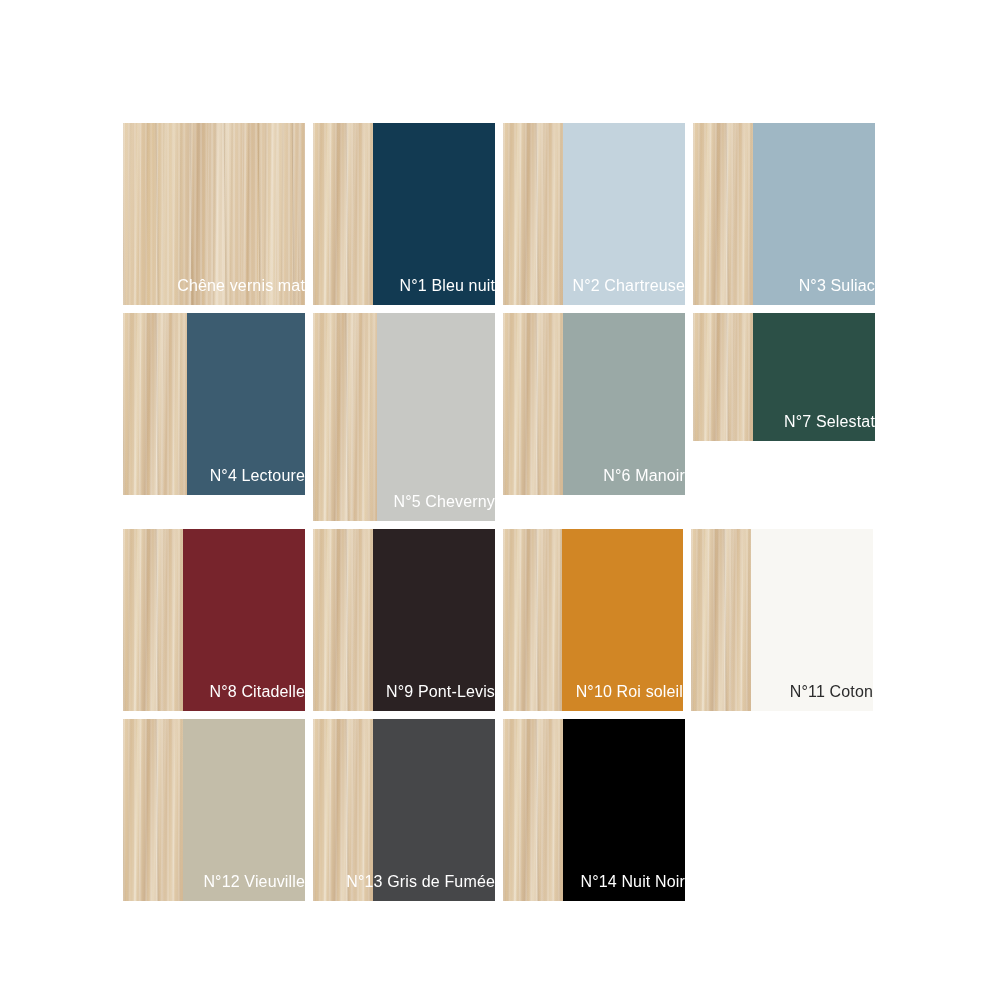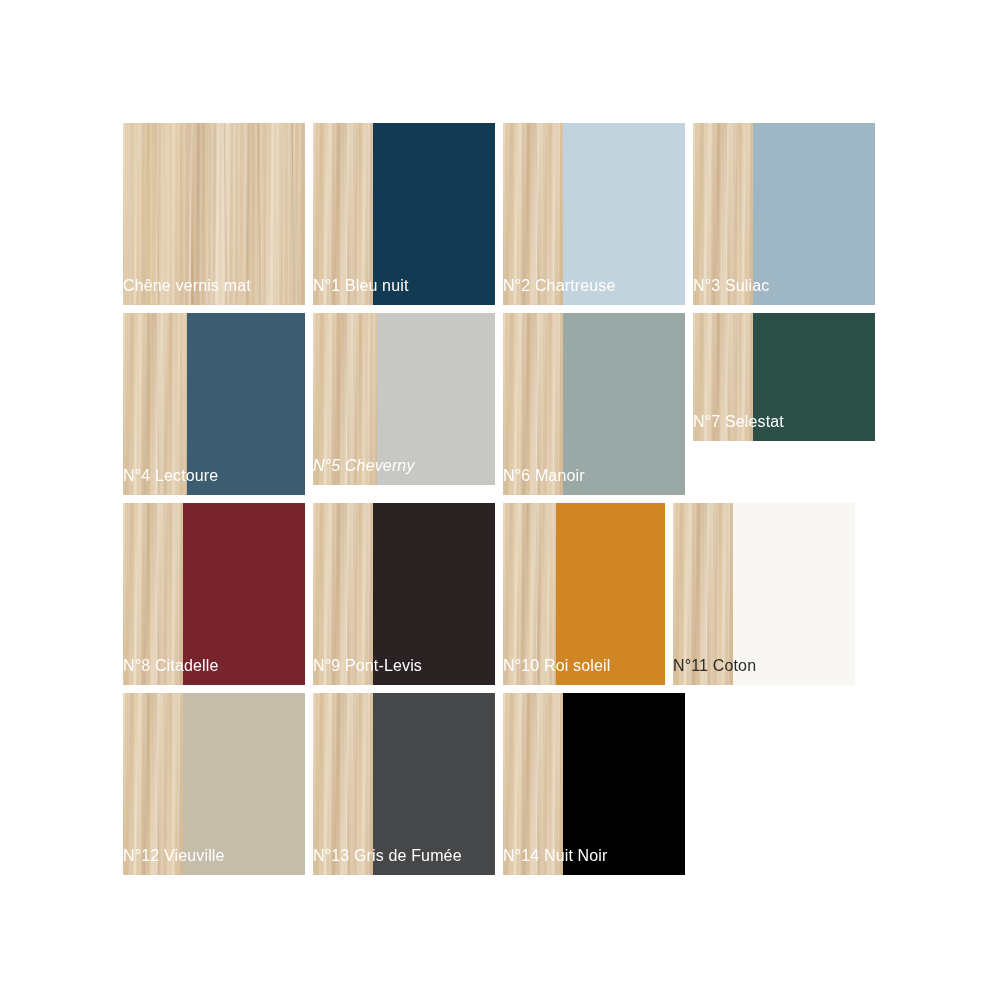--- a/index.html
+++ b/index.html
@@ -108,21 +108,21 @@
     left: 33%;
   }
   .color-panel.narrow { left: 35%; }
 
   
   .swatch-label {
     position: absolute;
     left: 0;
     right: 0;
     bottom: 9px;
-    text-align: left;
+    text-align: right;
     font-size: 16px;
     line-height: 20px;
     letter-spacing: 0.15px;
     color: #ffffff;
     white-space: nowrap;
     pointer-events: none;
   }
   .swatch-label.dark { color: #2b2b2b; }
 </style>
 </head>
@@ -146,21 +146,21 @@
     <div class="swatch-tile" style="width: 182px; height: 182px;">
       <div class="wood-panel"></div>
       <div class="color-panel" style="background: rgb(159, 183, 196);"></div>
       <div class="swatch-label">N°3 Suliac</div>
     </div>
     <div class="swatch-tile" style="width: 182px; height: 182px;">
       <div class="wood-panel narrow"></div>
       <div class="color-panel narrow" style="background: rgb(60, 92, 112);"></div>
       <div class="swatch-label">N°4 Lectoure</div>
     </div>
-    <div class="swatch-tile" style="width: 182px; height: 172px; font-style: italic;">
+    <div class="swatch-tile" style="width: 182px; height: 208px;">
       <div class="wood-panel narrow"></div>
       <div class="color-panel narrow" style="background: rgb(199, 200, 196);"></div>
       <div class="swatch-label">N°5 Cheverny</div>
     </div>
     <div class="swatch-tile" style="width: 182px; height: 182px; padding-left: 42px;">
       <div class="wood-panel"></div>
       <div class="color-panel" style="background: rgb(154, 169, 166);"></div>
       <div class="swatch-label">N°6 Manoir</div>
     </div>
     <div class="swatch-tile" style="width: 182px; height: 128px;">
@@ -171,21 +171,21 @@
     <div class="swatch-tile" style="width: 182px; height: 182px;">
       <div class="wood-panel"></div>
       <div class="color-panel" style="background: rgb(119, 36, 44);"></div>
       <div class="swatch-label">N°8 Citadelle</div>
     </div>
     <div class="swatch-tile" style="width: 182px; height: 182px;">
       <div class="wood-panel"></div>
       <div class="color-panel" style="background: rgb(43, 34, 35);"></div>
       <div class="swatch-label">N°9 Pont-Levis</div>
     </div>
-    <div class="swatch-tile" style="width: 162px; height: 182px;">
+    <div class="swatch-tile" style="width: 180px; height: 182px;">
       <div class="wood-panel"></div>
       <div class="color-panel" style="background: rgb(209, 134, 37);"></div>
       <div class="swatch-label">N°10 Roi soleil</div>
     </div>
     <div class="swatch-tile" style="width: 182px; height: 182px;">
       <div class="wood-panel"></div>
       <div class="color-panel" style="background: rgb(248, 247, 243);"></div>
       <div class="swatch-label dark">N°11 Coton</div>
     </div>
     <div class="swatch-tile" style="width: 182px; height: 182px;">

